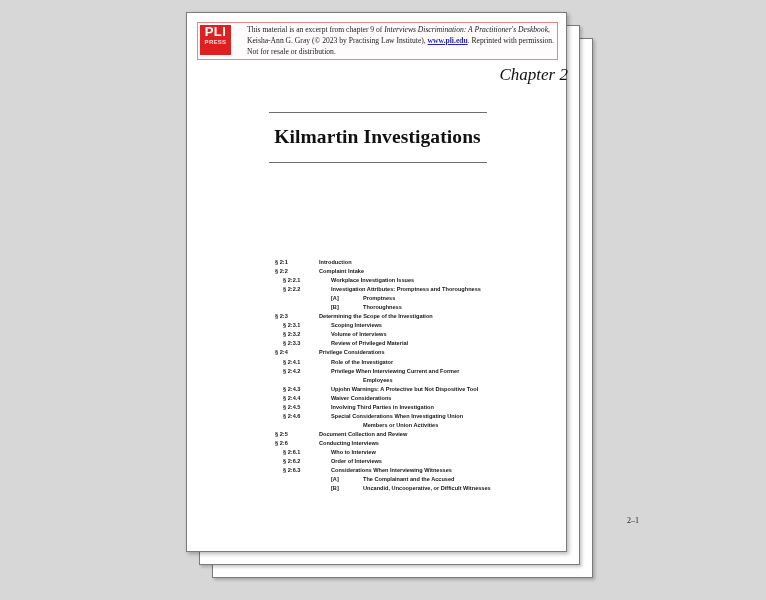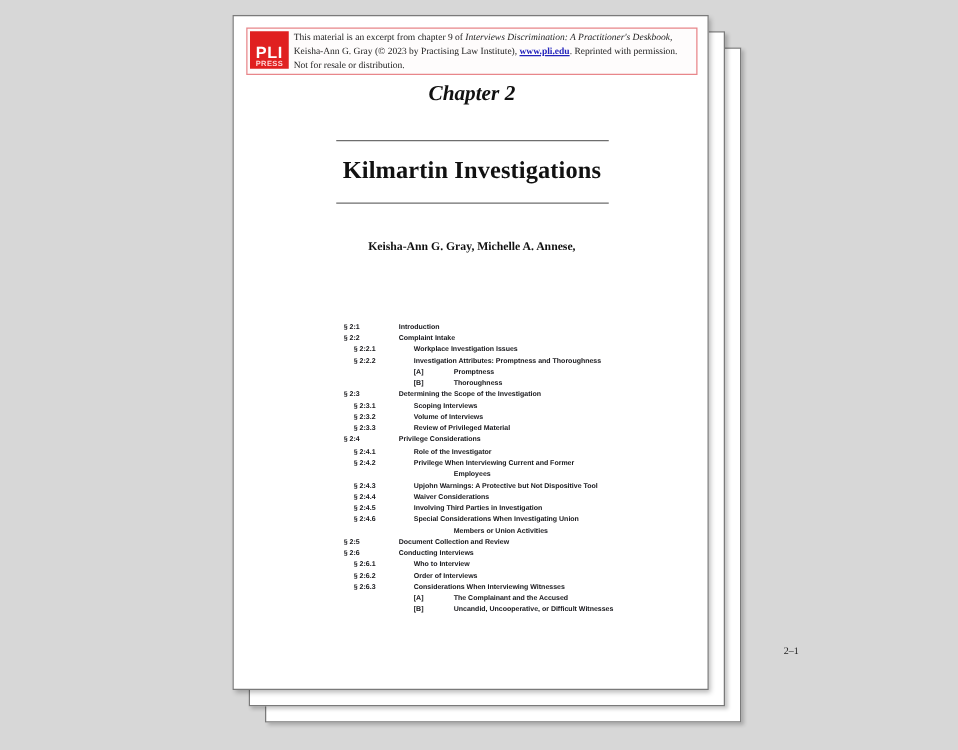--- a/index.html
+++ b/index.html
@@ -64,23 +64,23 @@
   }
   .pli-logo {
     flex: 0 0 auto;
     width: 31px;
     height: 30px;
     background: #e02020;
     color: #ffffff;
     display: flex;
     flex-direction: column;
     align-items: center;
-    justify-content: flex-end;
+    justify-content: flex-start;
     line-height: 1;
-    margin-right: 4px;
+    margin-right: 16px;
   }
   .pli-logo .pli-main {
     font-family: "Liberation Sans", sans-serif;
     font-weight: bold;
     font-size: 13px;
     letter-spacing: 0.5px;
   }
   .pli-logo .pli-sub {
     font-family: "Liberation Sans", sans-serif;
     font-weight: bold;
@@ -105,24 +105,24 @@
     text-decoration: underline;
     font-weight: bold;
   }
 
   
   .chapter-label {
     position: absolute;
     left: 0;
     top: 52px;
     width: 381px;
-    text-align: center;
+    text-align: right;
     font-family: "Liberation Serif", serif;
     font-style: italic;
-    font-weight: bold;
+    font-weight: normal;
     font-size: 17px;
     color: #111111;
   }
   .rule {
     position: absolute;
     left: 82px;
     width: 218px;
     height: 0;
     border-top: 1.4px solid #6e6e6e;
   }
@@ -229,21 +229,20 @@
       <div class="notice-text"><span>This material is an excerpt from chapter 9 of </span><span class="ital">Interviews Discrimination: A Practitioner's Deskbook</span><span>, Keisha-Ann G. Gray (© 2023 by Practising Law Institute), </span><span class="weblink">www.pli.edu</span><span>. Reprinted with permission. Not for resale or distribution.</span></div>
     </div>
 
     <div class="chapter-label">Chapter 2</div>
 
     <div class="rule rule-top"></div>
     <div class="chapter-title">Kilmartin Investigations</div>
     <div class="rule rule-bottom"></div>
 
     <div class="authors">
-      <div>Keisha-Ann G. Gray, Michelle A. Annese,</div>
     </div>
 
     <div class="toc" id="toc-container">
         <div class="toc-row lvl-1">
           <span class="toc-num">§ 2:1</span>
           <span class="toc-label">Introduction</span>
         </div>
         <div class="toc-row lvl-1">
           <span class="toc-num">§ 2:2</span>
           <span class="toc-label">Complaint Intake</span>

